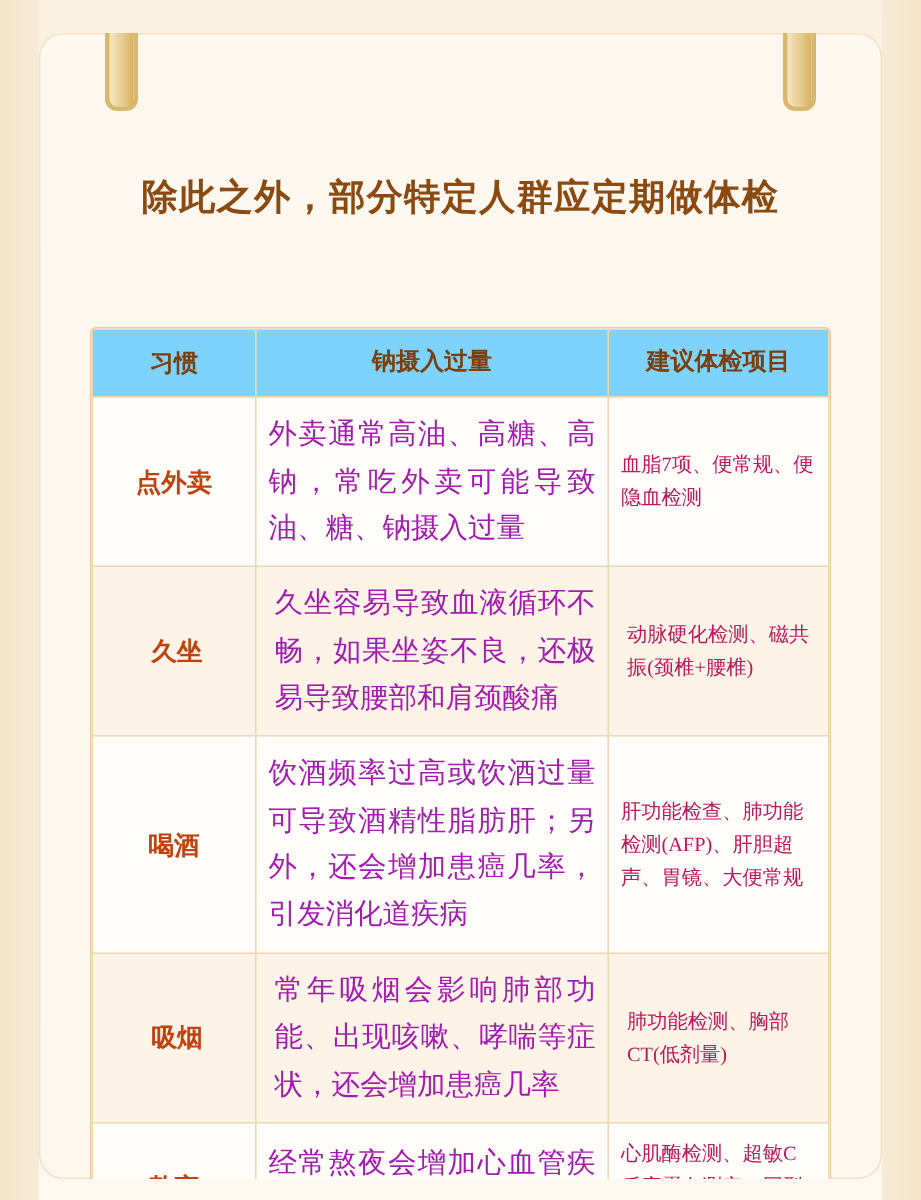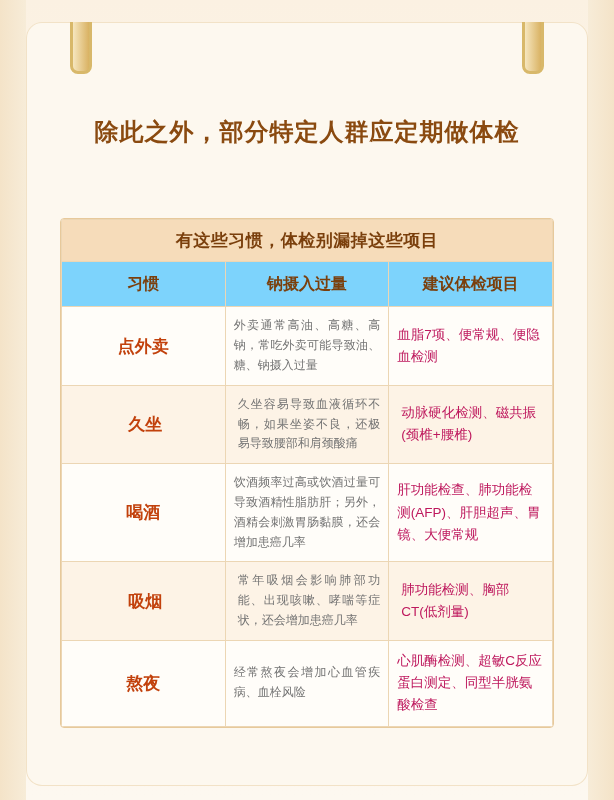--- a/index.html
+++ b/index.html
@@ -12,20 +12,21 @@
     overflow: hidden;
     background: #fdf6ec;
     font-family: "Liberation Sans", sans-serif;
   }
   .page {
     position: relative;
     width: 614px;
     height: 800px;
     background: linear-gradient(180deg, #fbf1e2 0%, #fcf5ea 35%, #fdf8f0 100%);
     box-sizing: border-box;
+    font-family: Liberation Serif, serif;
   }
   
   .edge-left, .edge-right {
     position: absolute;
     top: 0;
     bottom: 0;
     width: 26px;
     background: linear-gradient(90deg, #f4e3c8 0%, #f7ecd8 100%);
   }
   .edge-left { left: 0; }
@@ -117,22 +118,22 @@
   }
   .c-habit {
     width: 92px;
     text-align: center;
     font-size: 17px;
     font-weight: bold;
     color: #c2410c;
   }
   .c-risk {
     width: 218px;
-    font-size: 12px;
-    color: #737373;
+    font-size: 19px;
+    color: #a21caf;
     line-height: 1.65;
     text-align: justify;
   }
   .c-item {
     font-size: 13.5px;
     color: #be185d;
     line-height: 1.65;
   }
   tr.odd td { background: #fdf3e6; padding-left: 12px; }
   tr.even td { background: #fffdf9; }
@@ -150,41 +151,38 @@
       <div class="ring r"></div>
     </div>
 
     <div class="title-wrap">
       <div class="title-line">除此之外，部分特定人群应定期做体检</div>
     </div>
 
     <div class="table-wrap">
       <table class="t">
         <tbody>
-            <tr>
-          <td class="caption-cell" colspan="3">有这些习惯，体检别漏掉这些项目</td>
-        </tr>
         <tr class="hdr">
           <td class="c-habit">习惯</td>
           <td class="c-risk">钠摄入过量</td>
           <td class="c-item">建议体检项目</td>
         </tr>
         <tr class="even">
           <td class="c-habit">点外卖</td>
           <td class="c-risk">外卖通常高油、高糖、高钠，常吃外卖可能导致油、糖、钠摄入过量</td>
           <td class="c-item">血脂7项、便常规、便隐血检测</td>
         </tr>
         <tr class="odd">
           <td class="c-habit">久坐</td>
           <td class="c-risk">久坐容易导致血液循环不畅，如果坐姿不良，还极易导致腰部和肩颈酸痛</td>
           <td class="c-item">动脉硬化检测、磁共振(颈椎+腰椎)</td>
         </tr>
         <tr class="even">
           <td class="c-habit">喝酒</td>
-          <td class="c-risk">饮酒频率过高或饮酒过量可导致酒精性脂肪肝；另外，酒精会刺激胃肠黏膜，还会增加患癌几率</td>
+          <td class="c-risk">饮酒频率过高或饮酒过量可导致酒精性脂肪肝；另外，还会增加患癌几率，引发消化道疾病</td>
           <td class="c-item">肝功能检查、肺功能检测(AFP)、肝胆超声、胃镜、大便常规</td>
         </tr>
         <tr class="odd">
           <td class="c-habit">吸烟</td>
           <td class="c-risk">常年吸烟会影响肺部功能、出现咳嗽、哮喘等症状，还会增加患癌几率</td>
           <td class="c-item">肺功能检测、胸部CT(低剂量)</td>
         </tr>
         <tr class="even">
           <td class="c-habit">熬夜</td>
           <td class="c-risk">经常熬夜会增加心血管疾病、血栓风险</td>

